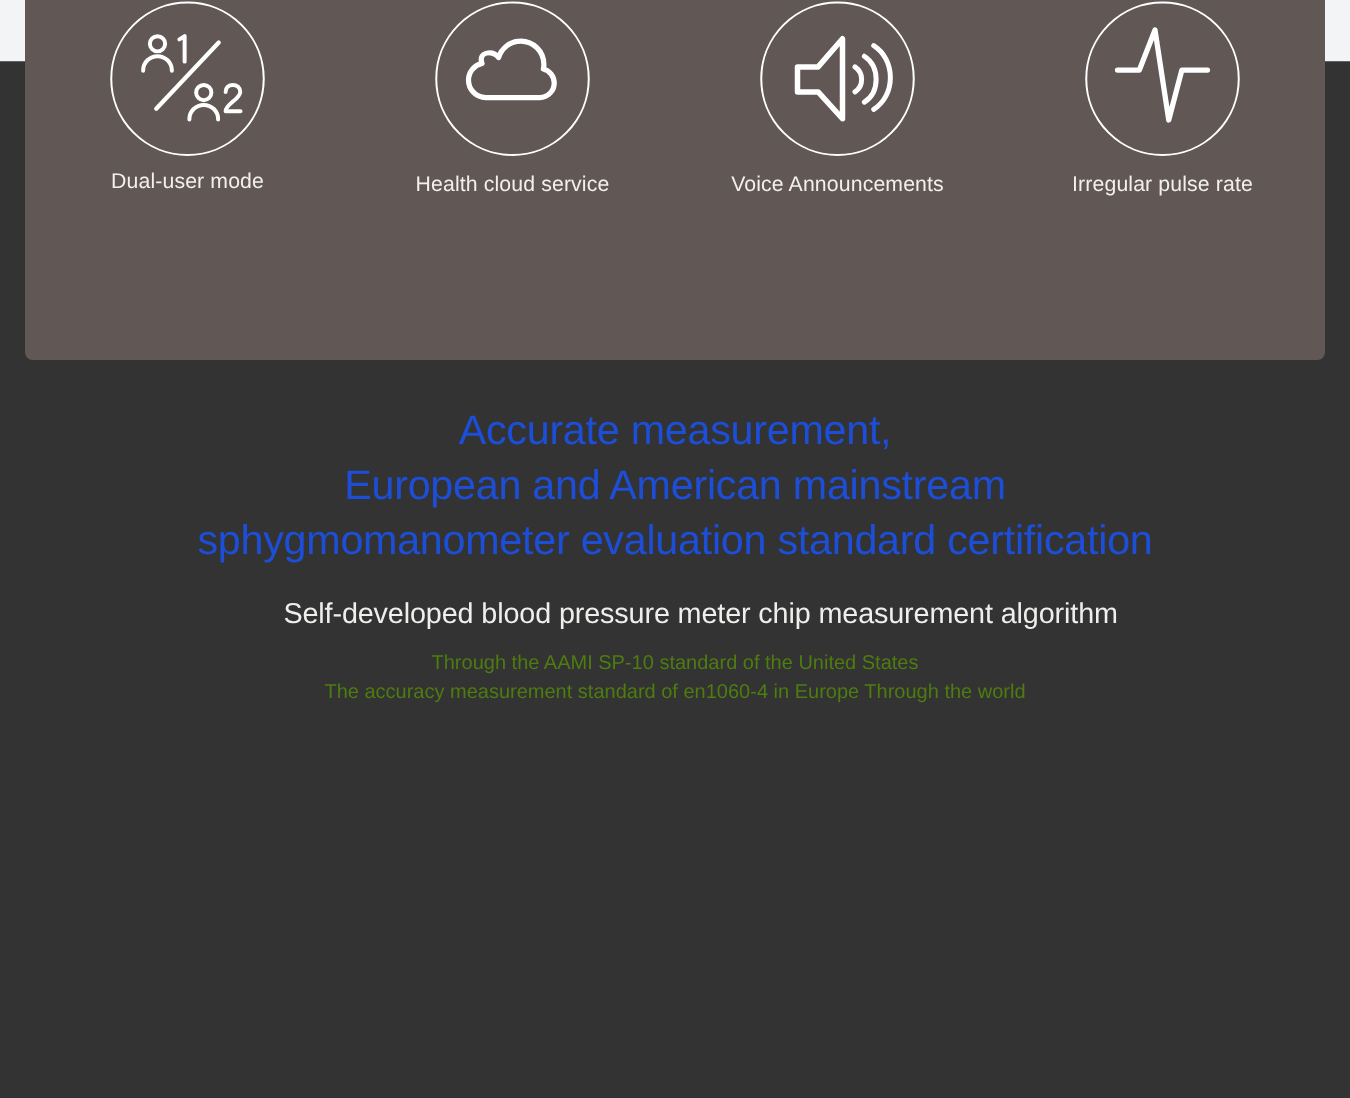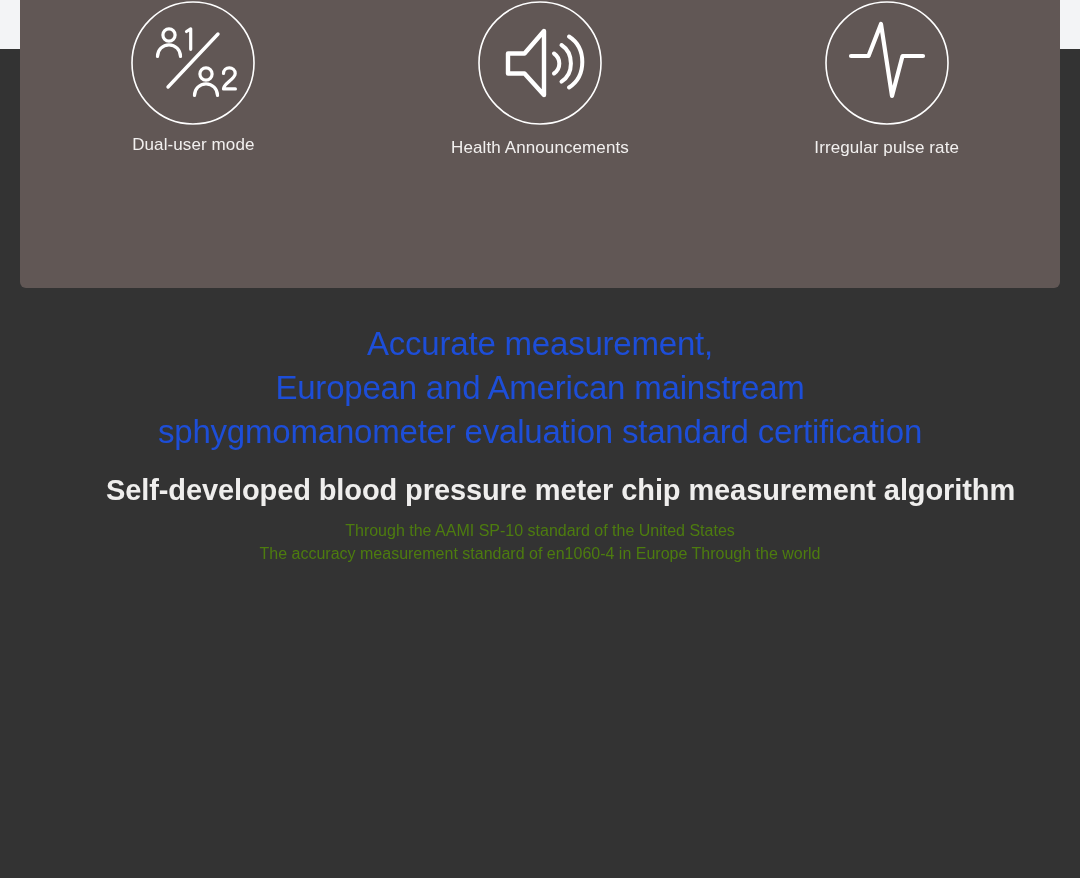--- a/index.html
+++ b/index.html
@@ -78,24 +78,24 @@
     font-size:33px;
     line-height:44px;
     color:#1d4ed8;
     font-weight:400;
     letter-spacing:-0.2px;
   }
   .headline .hl-line { display:block; }
 
   .subheadline {
     margin-top:21px;
-    font-size:29px;
+    font-size:23px;
     line-height:30px;
     color:#efeeed;
-    font-weight:700;
+    font-weight:400;
     letter-spacing:-0.1px;
     margin-left:41px;
   }
 
   .bodytext {
     margin-top:14px;
     font-size:16px;
     line-height:23px;
     color:#4d7c0f;
     font-weight:400;
@@ -126,34 +126,43 @@
 
             <circle cx="76" cy="74" r="6.1" stroke="#ffffff" stroke-width="3.2"></circle>
             <path d="M64.5 95.5c0-6.6 5.2-11.6 11.5-11.6s11.5 5 11.5 11.6" stroke="#ffffff" stroke-width="3.2" stroke-linecap="round"></path>
 
             <path d="M93.5 73.5c0-3.3 2.6-5.6 5.8-5.6s5.9 2.3 5.9 5.6c0 5.6-11.7 9.9-11.7 15.4h11.9" stroke="#ffffff" stroke-width="3.2" stroke-linecap="round" stroke-linejoin="round"></path>
           </svg>
         </span>
         <span class="feature-label">Dual-user mode</span>
       </div>
 
+      <div class="feature-item">
+        <span class="feature-icon-wrap">
+          <svg viewBox="0 0 126 126" fill="none" xmlns="http://www.w3.org/2000/svg">
+            <circle cx="63" cy="63" r="61" stroke="#ffffff" stroke-width="1.6"></circle>
+            <path d="M44.5 42.2c3.1 0 5.8 1.5 7.4 3.8 2.3-7.6 9.4-13.1 17.7-13.1 10.2 0 18.5 8.3 18.5 18.6 0 1.3-.1 2.5-.4 3.7 5 1.3 8.7 5.8 8.7 11.2 0 6.4-5.2 11.6-11.6 11.6H41.6c-7.6 0-13.8-6.2-13.8-13.8 0-6.6 4.6-12.1 10.8-13.5-.4-1-.6-2.1-.6-3.3 0-2.9 2.4-5.2 6.5-5.2z" stroke="#ffffff" stroke-width="4.2" stroke-linejoin="round"></path>
+          </svg>
+        </span>
+        <span class="feature-label">Health cloud service</span>
+      </div>
 
       <div class="feature-item">
         <span class="feature-icon-wrap">
           <svg viewBox="0 0 126 126" fill="none" xmlns="http://www.w3.org/2000/svg">
             <circle cx="63" cy="63" r="61" stroke="#ffffff" stroke-width="1.6"></circle>
 
             <path d="M31 53.5h16.5L67 31v64L47.5 73.5H31z" stroke="#ffffff" stroke-width="4.4" stroke-linejoin="round" stroke-linecap="round"></path>
 
             <path d="M77 53.5c3.3 2.3 5.3 6 5.3 10s-2 7.7-5.3 10" stroke="#ffffff" stroke-width="4" stroke-linecap="round"></path>
             <path d="M84.5 45c5.8 3.8 9.4 10.4 9.4 18.5S90.3 77.9 84.5 81.7" stroke="#ffffff" stroke-width="4" stroke-linecap="round"></path>
             <path d="M92 36.5c8.1 5.2 13.3 14.5 13.3 25.5 0 11-5.2 20.3-13.3 25.5" stroke="#ffffff" stroke-width="4" stroke-linecap="round"></path>
           </svg>
         </span>
-        <span class="feature-label">Health Announcements</span>
+        <span class="feature-label">Voice Announcements</span>
       </div>
 
       <div class="feature-item">
         <span class="feature-icon-wrap">
           <svg viewBox="0 0 126 126" fill="none" xmlns="http://www.w3.org/2000/svg">
             <circle cx="63" cy="63" r="61" stroke="#ffffff" stroke-width="1.6"></circle>
             <path d="M27 56h17.5L57 24l11 72 10.5-40H99" stroke="#ffffff" stroke-width="4.2" stroke-linecap="round" stroke-linejoin="round"></path>
           </svg>
         </span>
         <span class="feature-label">Irregular pulse rate</span>

